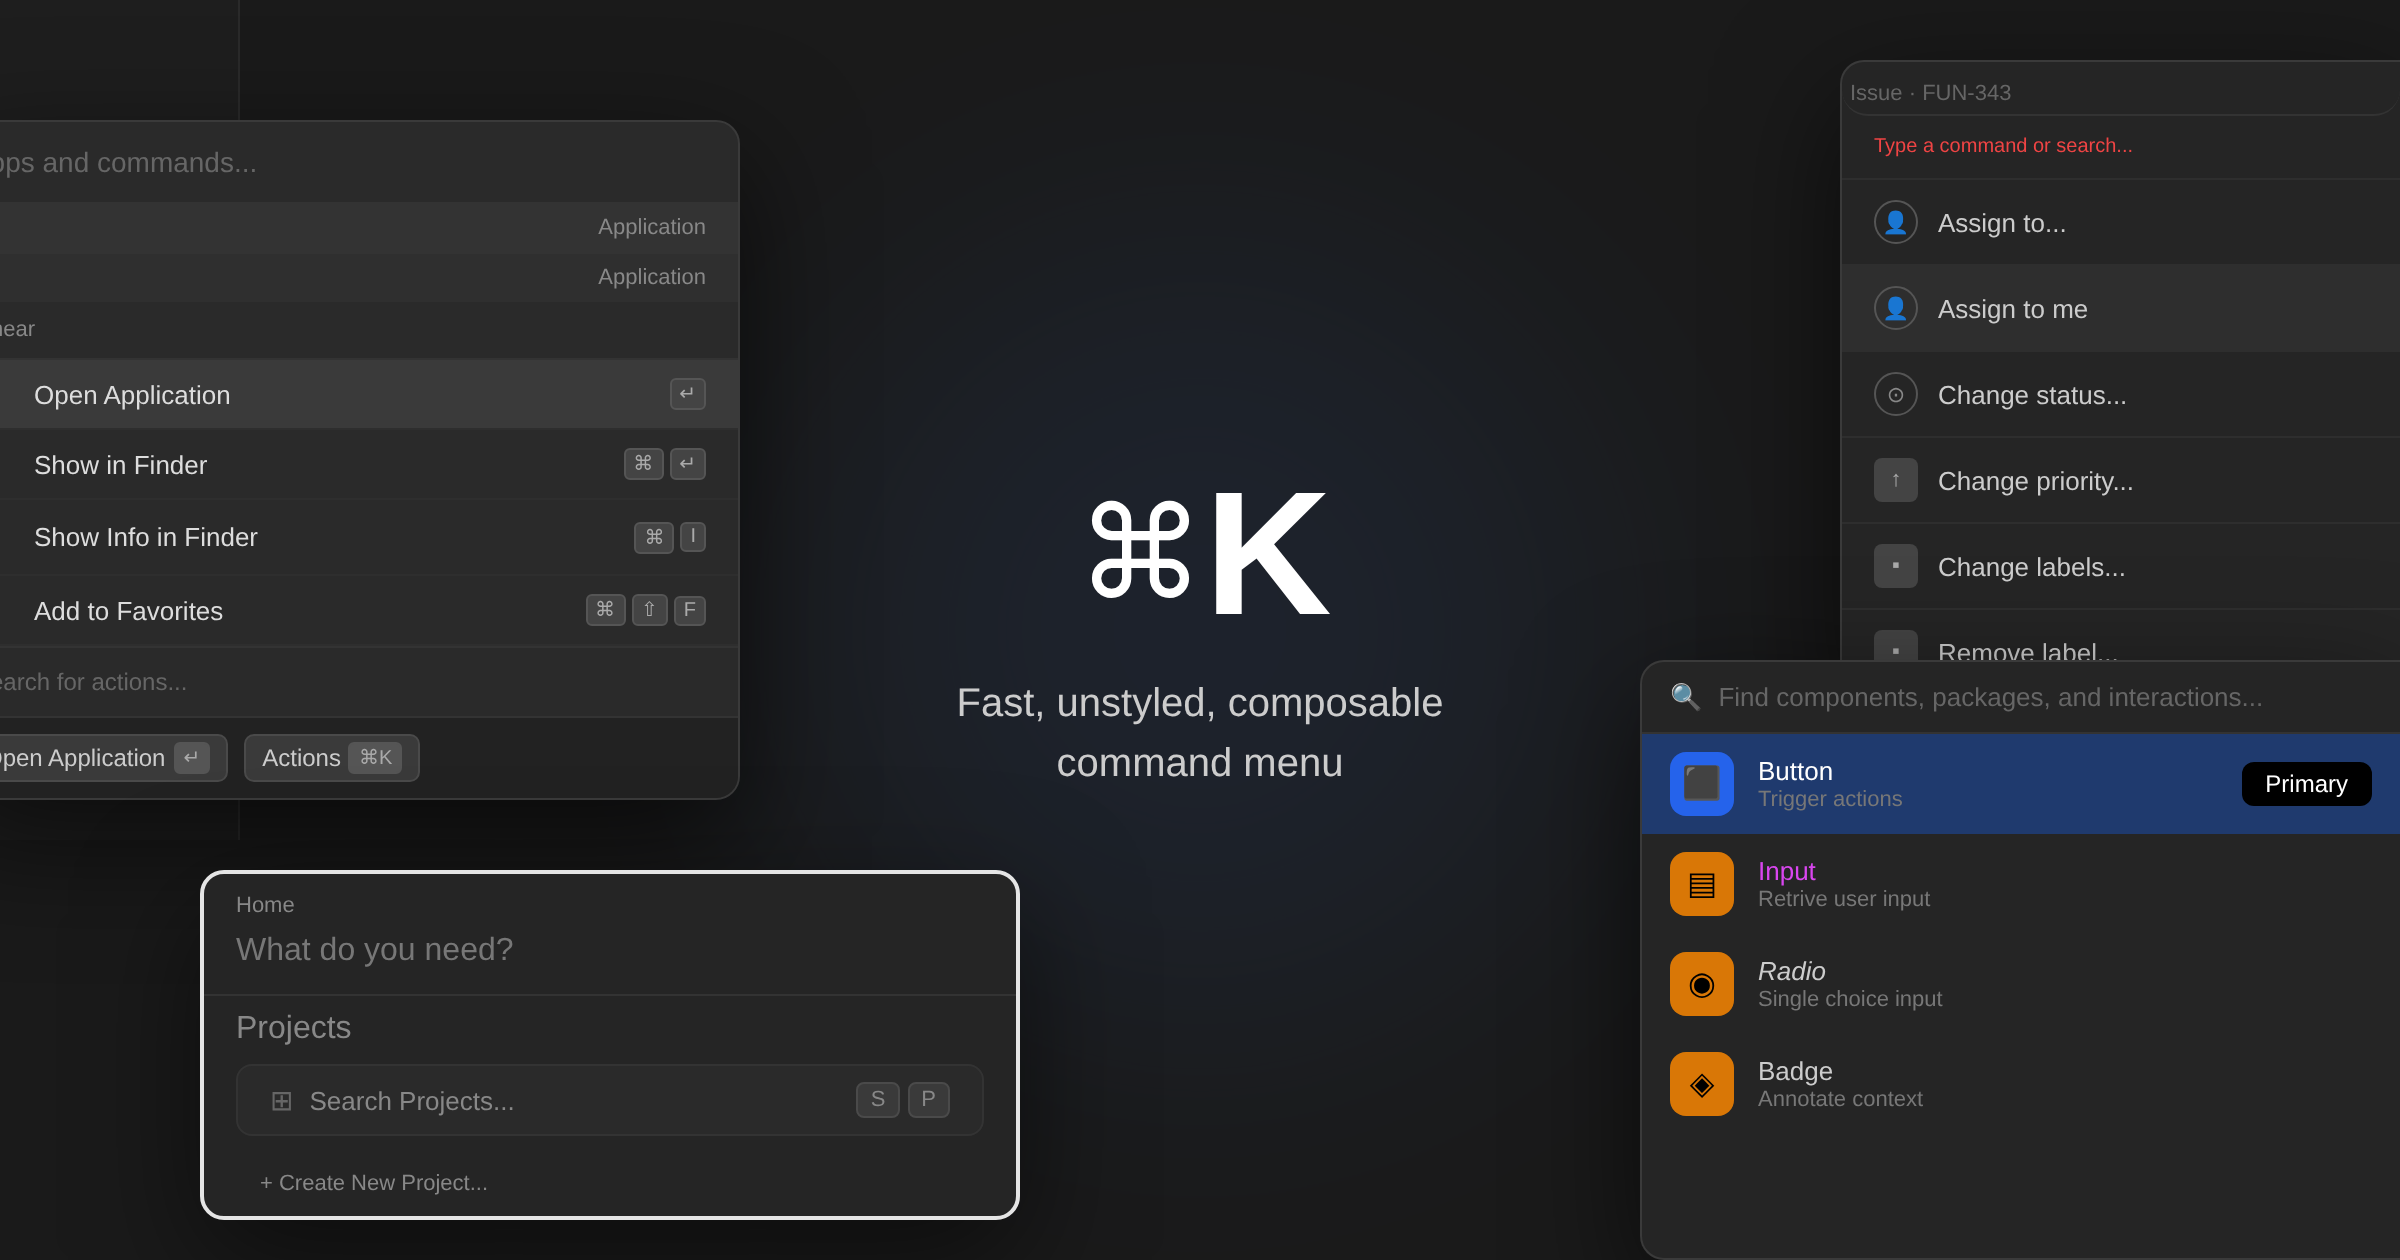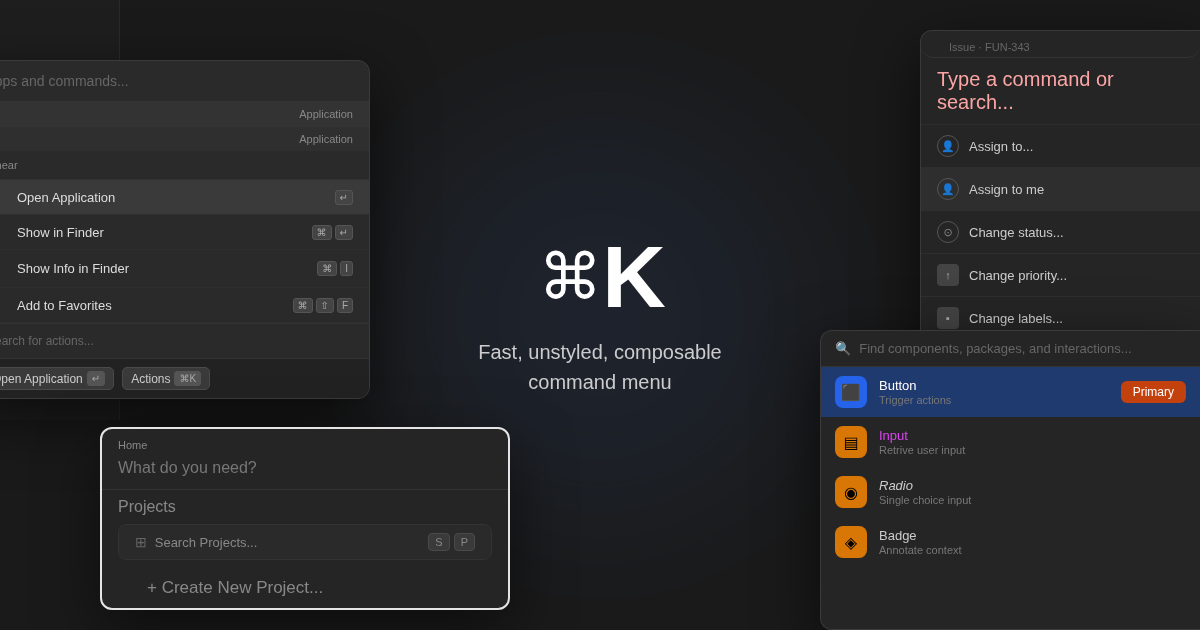--- a/index.html
+++ b/index.html
@@ -182,31 +182,31 @@
       width: 280px;
       background: #252525;
       border-radius: 12px 0 0 12px;
       border: 1px solid #3a3a3a;
       border-right: none;
       box-shadow: 0 20px 60px rgba(0,0,0,0.6);
       overflow: hidden;
     }
 
     .issue-header {
-      padding: 10px 28px 4px;
+      padding: 10px 4px 4px;
       font-size: 11px;
       color: #666;
       border-bottom: 1px solid #333;
       border-radius: 13px;
     }
 
     .command-search {
       padding: 10px 16px;
-      font-size: 20px;
-      color: #fca5a5;
+      font-size: 10px;
+      color: #ef4444;
       border-bottom: 1px solid #2e2e2e;
     }
 
     .cmd-item {
       display: flex;
       align-items: center;
       padding: 10px 16px;
       font-size: 13px;
       color: #ccc;
       border-bottom: 1px solid #2e2e2e;
@@ -307,21 +307,21 @@
     .comp-selected-row {
       display: flex;
       align-items: center;
       padding: 9px 14px;
       background: #1f3a6e;
       cursor: pointer;
     }
 
     .primary-badge {
       margin-left: auto;
-      background: #c2410c;
+      background: #000000;
       color: white;
       font-size: 12px;
       padding: 4px 12px;
       border-radius: 6px;
       font-weight: 500;
     }
 
     
     .bottom-left-panel {
       position: absolute;
@@ -379,24 +379,23 @@
       border: 1px solid #4a4a4a;
       border-radius: 4px;
       padding: 2px 6px;
       font-size: 11px;
       color: #888;
     }
     .create-new {
       display: flex;
       align-items: center;
       padding: 10px 28px;
-      font-size: 17px;
+      font-size: 11px;
       color: #888;
       gap: 8px;
-      margin-left: 17px;
     }
 
     
     .bg-glow {
       position: absolute;
       border-radius: 50%;
       filter: blur(80px);
       opacity: 0.08;
       pointer-events: none;
     }

